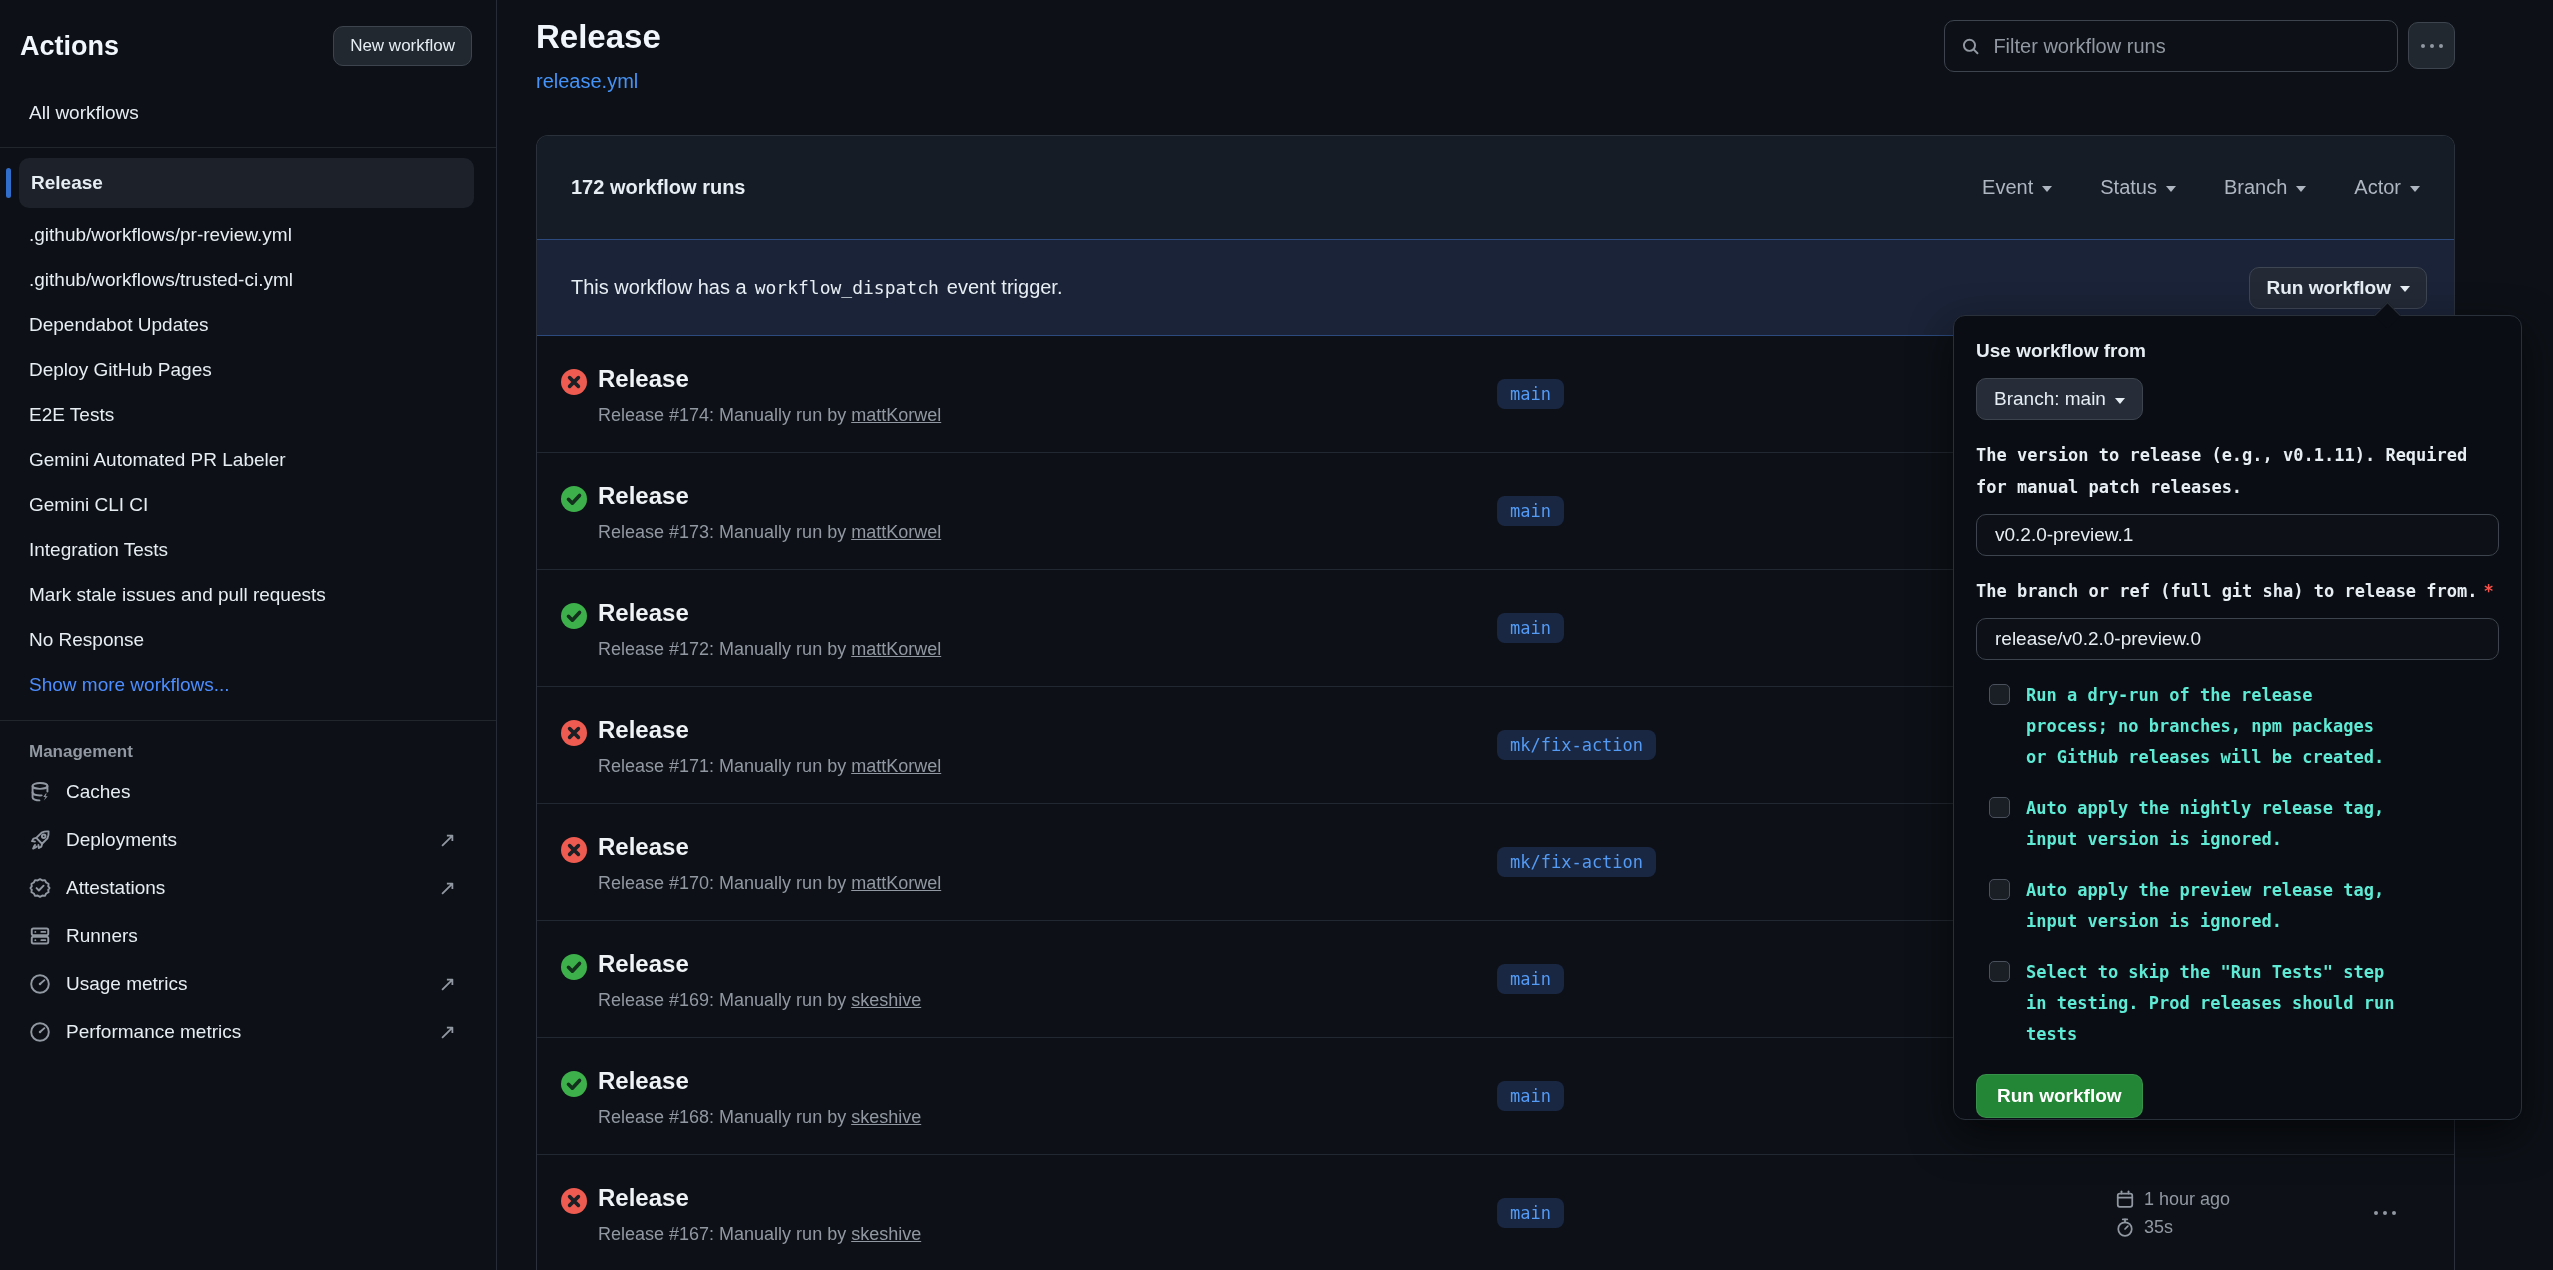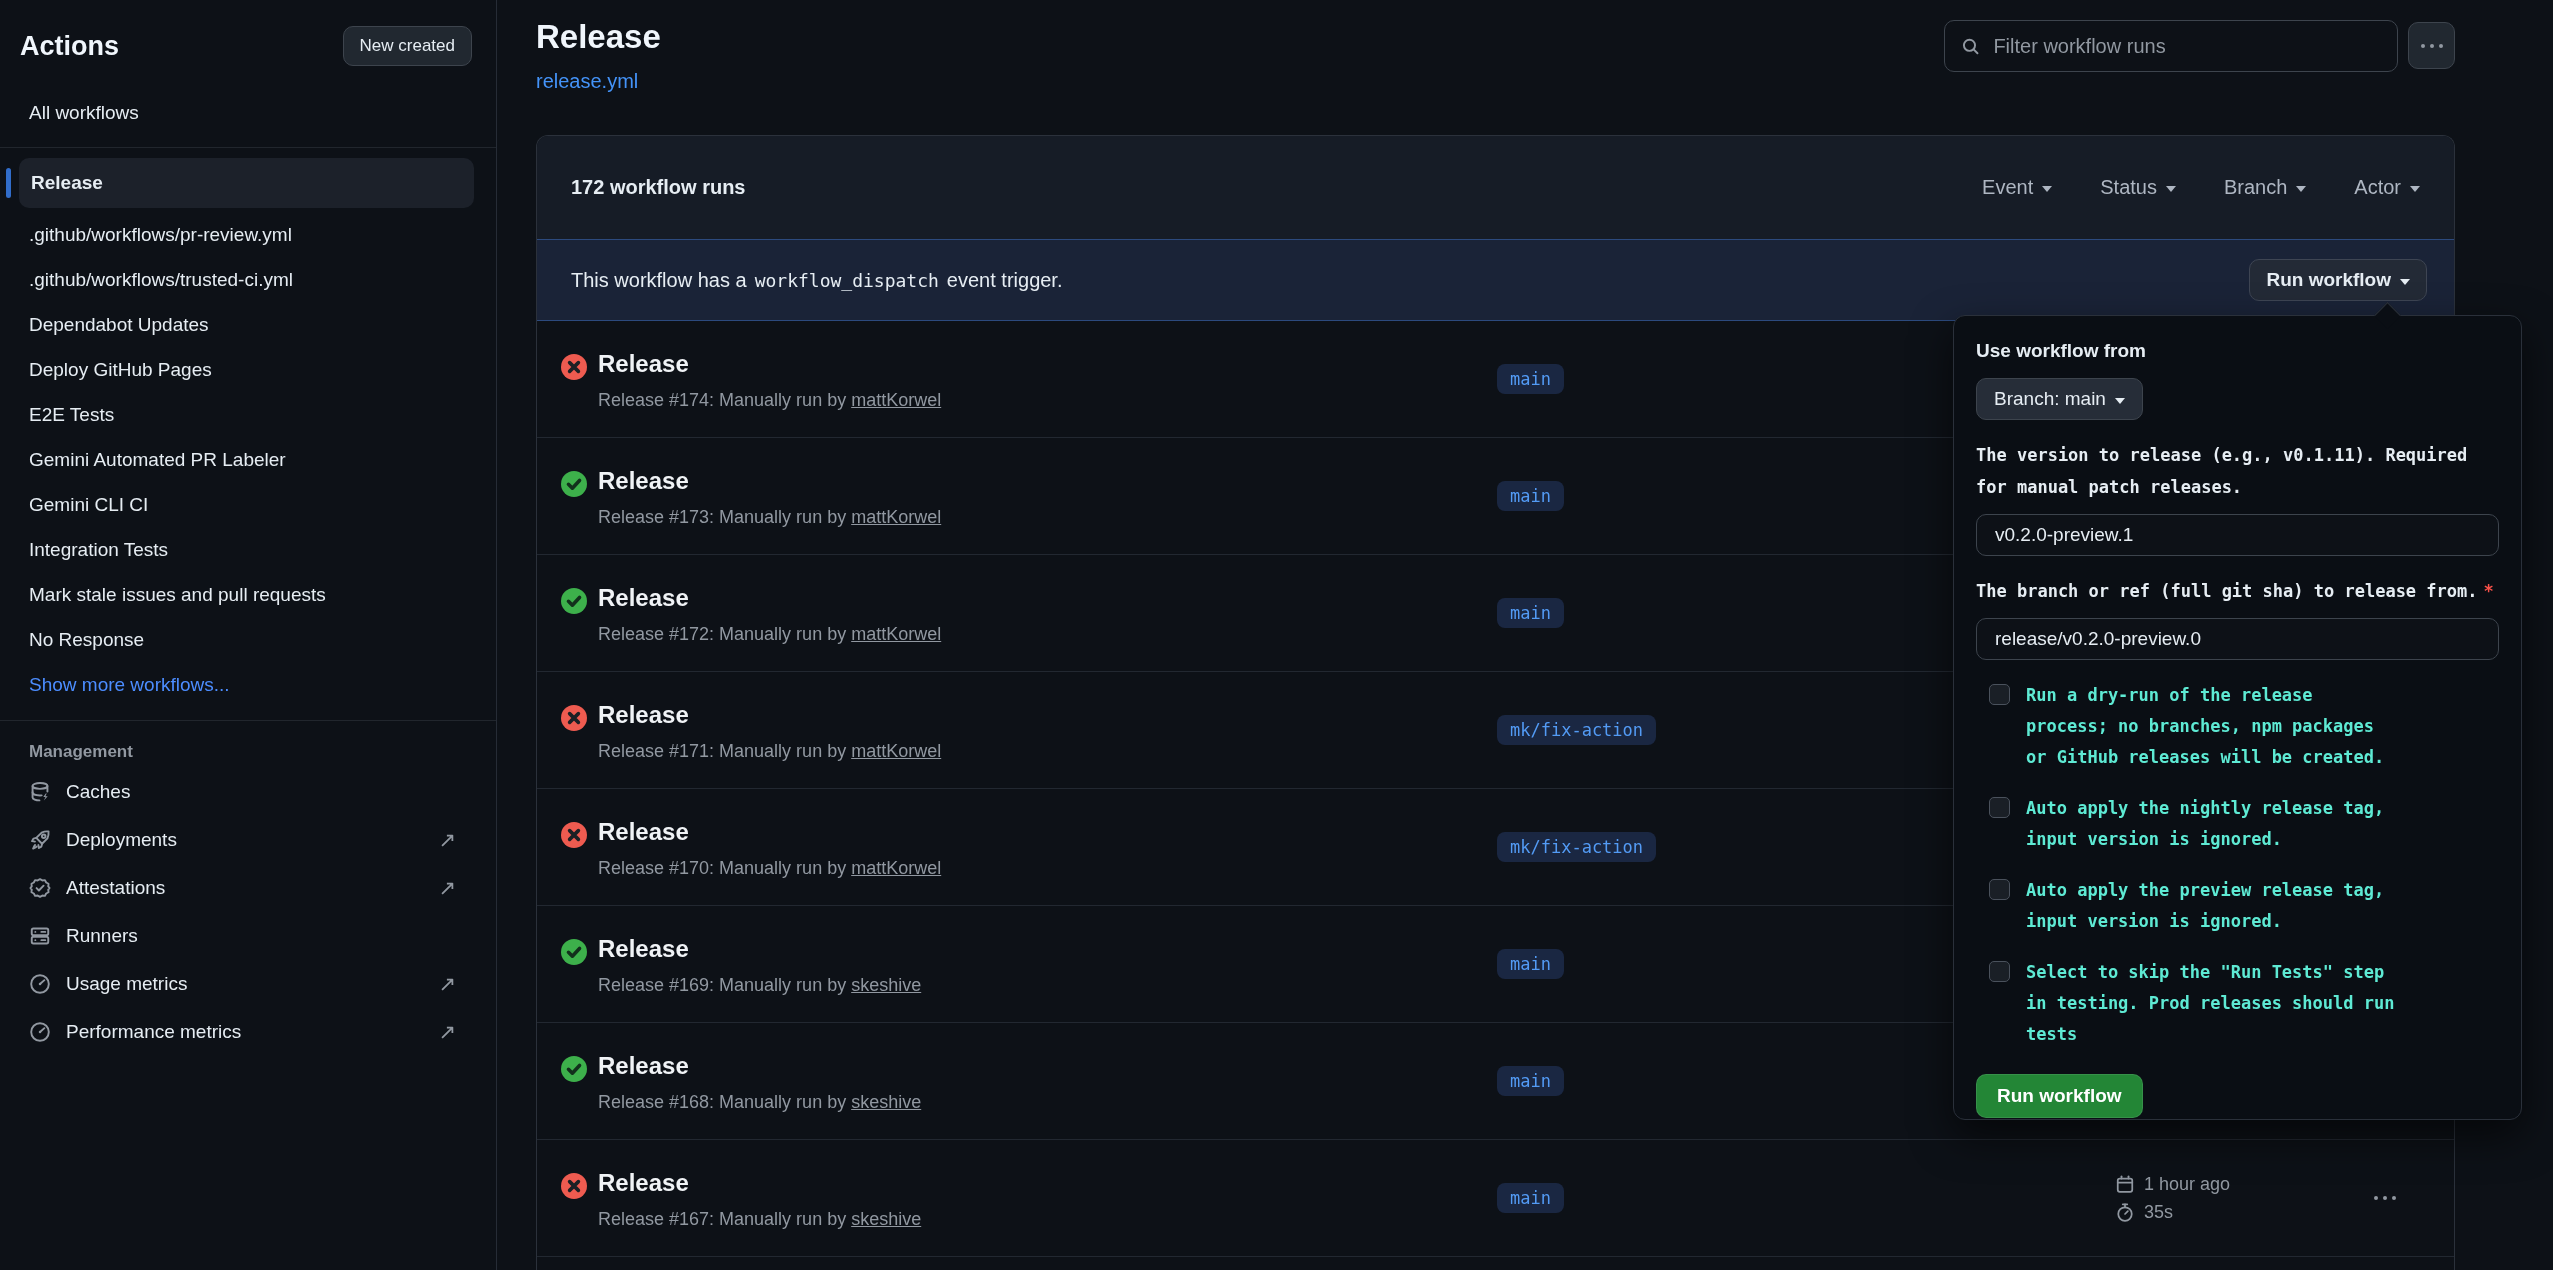--- a/index.html
+++ b/index.html
@@ -62,21 +62,21 @@
     background:#0d1117; overflow:hidden; }
   .card-head { height:103px; background:#161c26; display:flex; align-items:center;
     justify-content:space-between; padding:0 34px; }
   .count { font-size:20px; font-weight:bold; }
   .filters { display:flex; gap:48px; }
   .filter-dd { display:flex; align-items:center; color:#aeb6c2; font-size:20px;
     background:none; border:none; cursor:pointer; font-family:"Liberation Sans", sans-serif; }
   .caret { width:0; height:0; border-left:5px solid transparent; border-right:5px solid transparent;
     border-top:6px solid currentColor; display:inline-block; margin-left:9px; margin-top:3px; }
 
-  .banner { height:82px; background:#1a2337; border-top:1px solid #2c4a7e;
+  .banner { height:97px; background:#1a2337; border-top:1px solid #2c4a7e;
     border-bottom:1px solid #2c4a7e; display:flex; align-items:center;
     justify-content:space-between; padding:0 27px 0 34px; }
   .banner-text { font-size:20px; color:#e6edf3; }
   .banner-text .code { font-size:18px; color:#e6edf3; margin:0 8px; }
   .btn-run-dd { background:#232a36; border:1px solid #3e4553; border-radius:10px;
     color:#e6edf3; font-size:19px; font-weight:bold; padding:9px 16px; display:flex;
     align-items:center; cursor:pointer; font-family:"Liberation Sans", sans-serif; }
 
   .run-row { position:relative; height:117px; border-bottom:1px solid #222831; }
   .run-status { position:absolute; left:24px; top:33px; width:26px; height:26px; }
@@ -125,21 +125,21 @@
   .btn-green { margin-top:24px; background:#238636; border:1px solid rgba(240,246,252,0.1);
     border-radius:10px; color:#ffffff; font-size:19px; font-weight:bold; padding:10px 20px;
     cursor:pointer; font-family:"Liberation Sans", sans-serif; }
 </style>
 </head>
 <body>
 
 <aside class="sidebar">
   <div class="sb-head">
     <div class="sb-title">Actions</div>
-    <button class="btn-ghost">New created</button>
+    <button class="btn-ghost">New workflow</button>
   </div>
   <div class="sb-all">All workflows</div>
   <div class="sb-divider"></div>
   <div class="sb-selected">Release</div>
 
   <nav class="sb-list">
 
       <div class="sb-item">.github/workflows/pr-review.yml</div>
 
       <div class="sb-item">.github/workflows/trusted-ci.yml</div>

